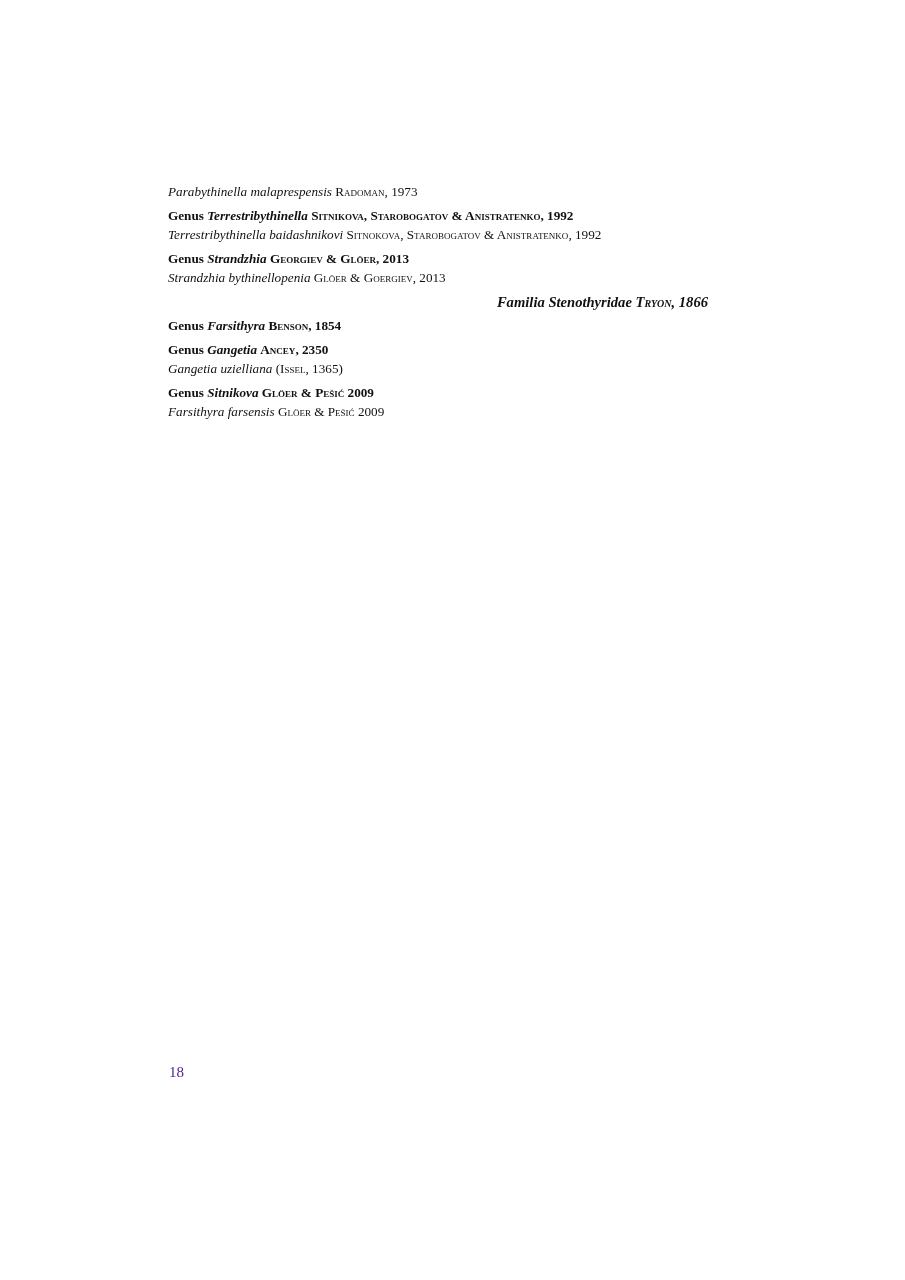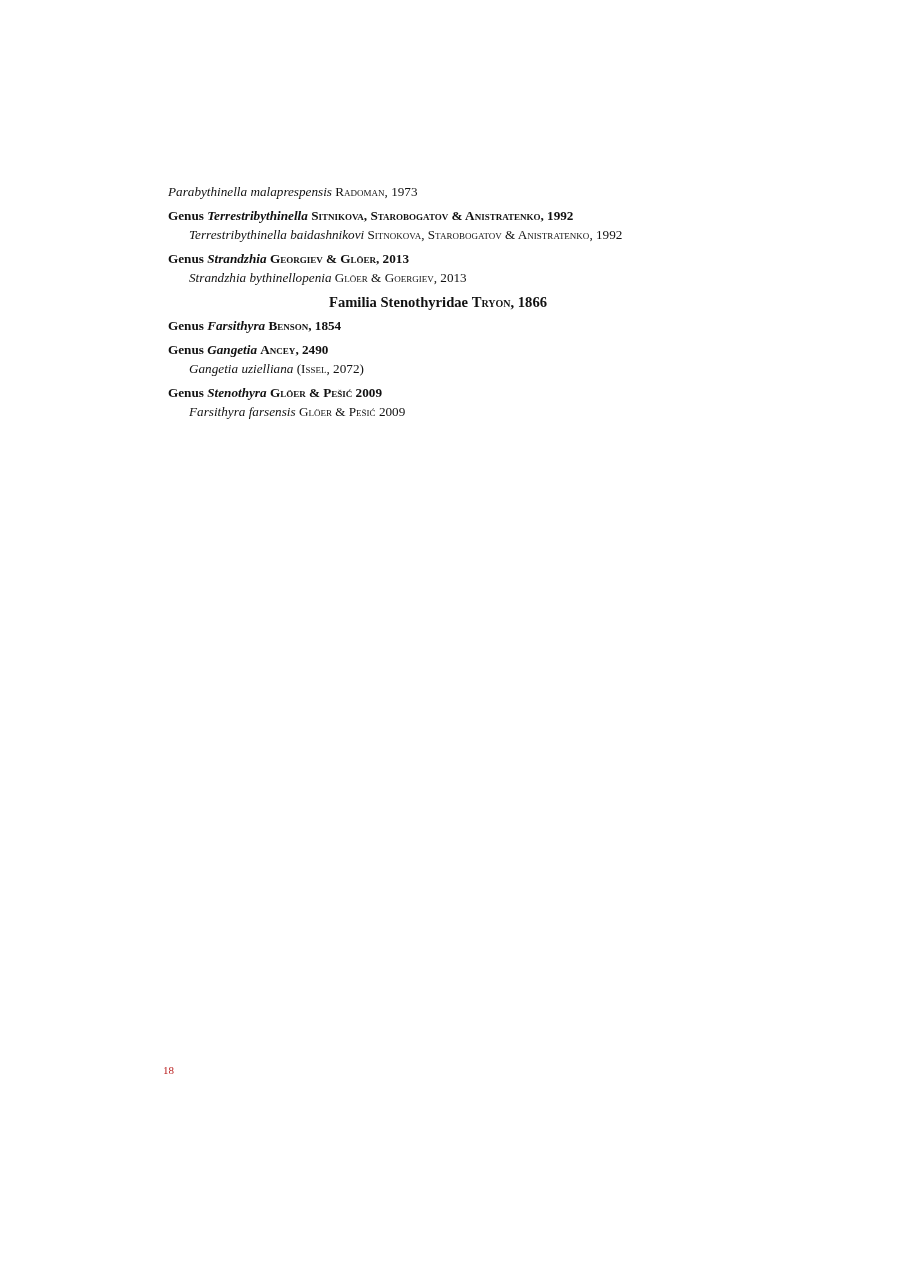--- a/index.html
+++ b/index.html
@@ -37,42 +37,42 @@
     }
     .species {
       font-size: 13.2px;
     }
     .genus {
       font-weight: bold;
       margin-top: 4px;
     }
     .sp-after-genus {
       margin-top: -1px;
-      margin-left: 21px;
     }
     .it { font-style: italic; }
     .sc {
       font-variant: small-caps;
     }
     .familia {
       font-weight: bold;
-      text-align: center;
+      text-align: right;
       font-size: 14.6px;
       margin-top: 4px;
       margin-bottom: 2px;
       width: 540px;
       padding-left: 0;
+      font-style: italic;
     }
     .page-number {
       position: absolute;
-      left: 163px;
+      left: 169px;
       top: 1064px;
       font-family: "Liberation Serif", "DejaVu Serif", serif;
-      font-size: 11px;
-      color: #b91c1c;
+      font-size: 15px;
+      color: #4c1d95;
     }
   </style>
 </head>
 <body>
 
 <div class="page">
   <div class="content">
 
     <p class="line species">
       <span class="it">Parabythinella malaprespensis</span>
@@ -101,28 +101,28 @@
       <span>Familia Stenothyridae </span><span class="sc">Tryon</span><span>, 1866</span>
     </p>
 
     <p class="line genus">
       <span>Genus </span><span class="it">Farsithyra</span>
       <span class="sc">Benson</span><span>, 1854</span>
     </p>
 
     <p class="line genus">
       <span>Genus </span><span class="it">Gangetia</span>
-      <span class="sc">Ancey</span><span>, 2490</span>
+      <span class="sc">Ancey</span><span>, 2350</span>
     </p>
     <p class="line species sp-after-genus">
-      <span class="it">Gangetia uzielliana</span><span> (</span><span class="sc">Issel</span><span>, 2072)</span>
+      <span class="it">Gangetia uzielliana</span><span> (</span><span class="sc">Issel</span><span>, 1365)</span>
     </p>
 
     <p class="line genus">
-      <span>Genus </span><span class="it">Stenothyra</span>
+      <span>Genus </span><span class="it">Sitnikova</span>
       <span class="sc">Glöer &amp; Pešić</span><span> 2009</span>
     </p>
     <p class="line species sp-after-genus">
       <span class="it">Farsithyra farsensis</span>
       <span class="sc">Glöer &amp; Pešić</span><span> 2009</span>
     </p>
 
   </div>
 
   <div class="page-number">18</div>

